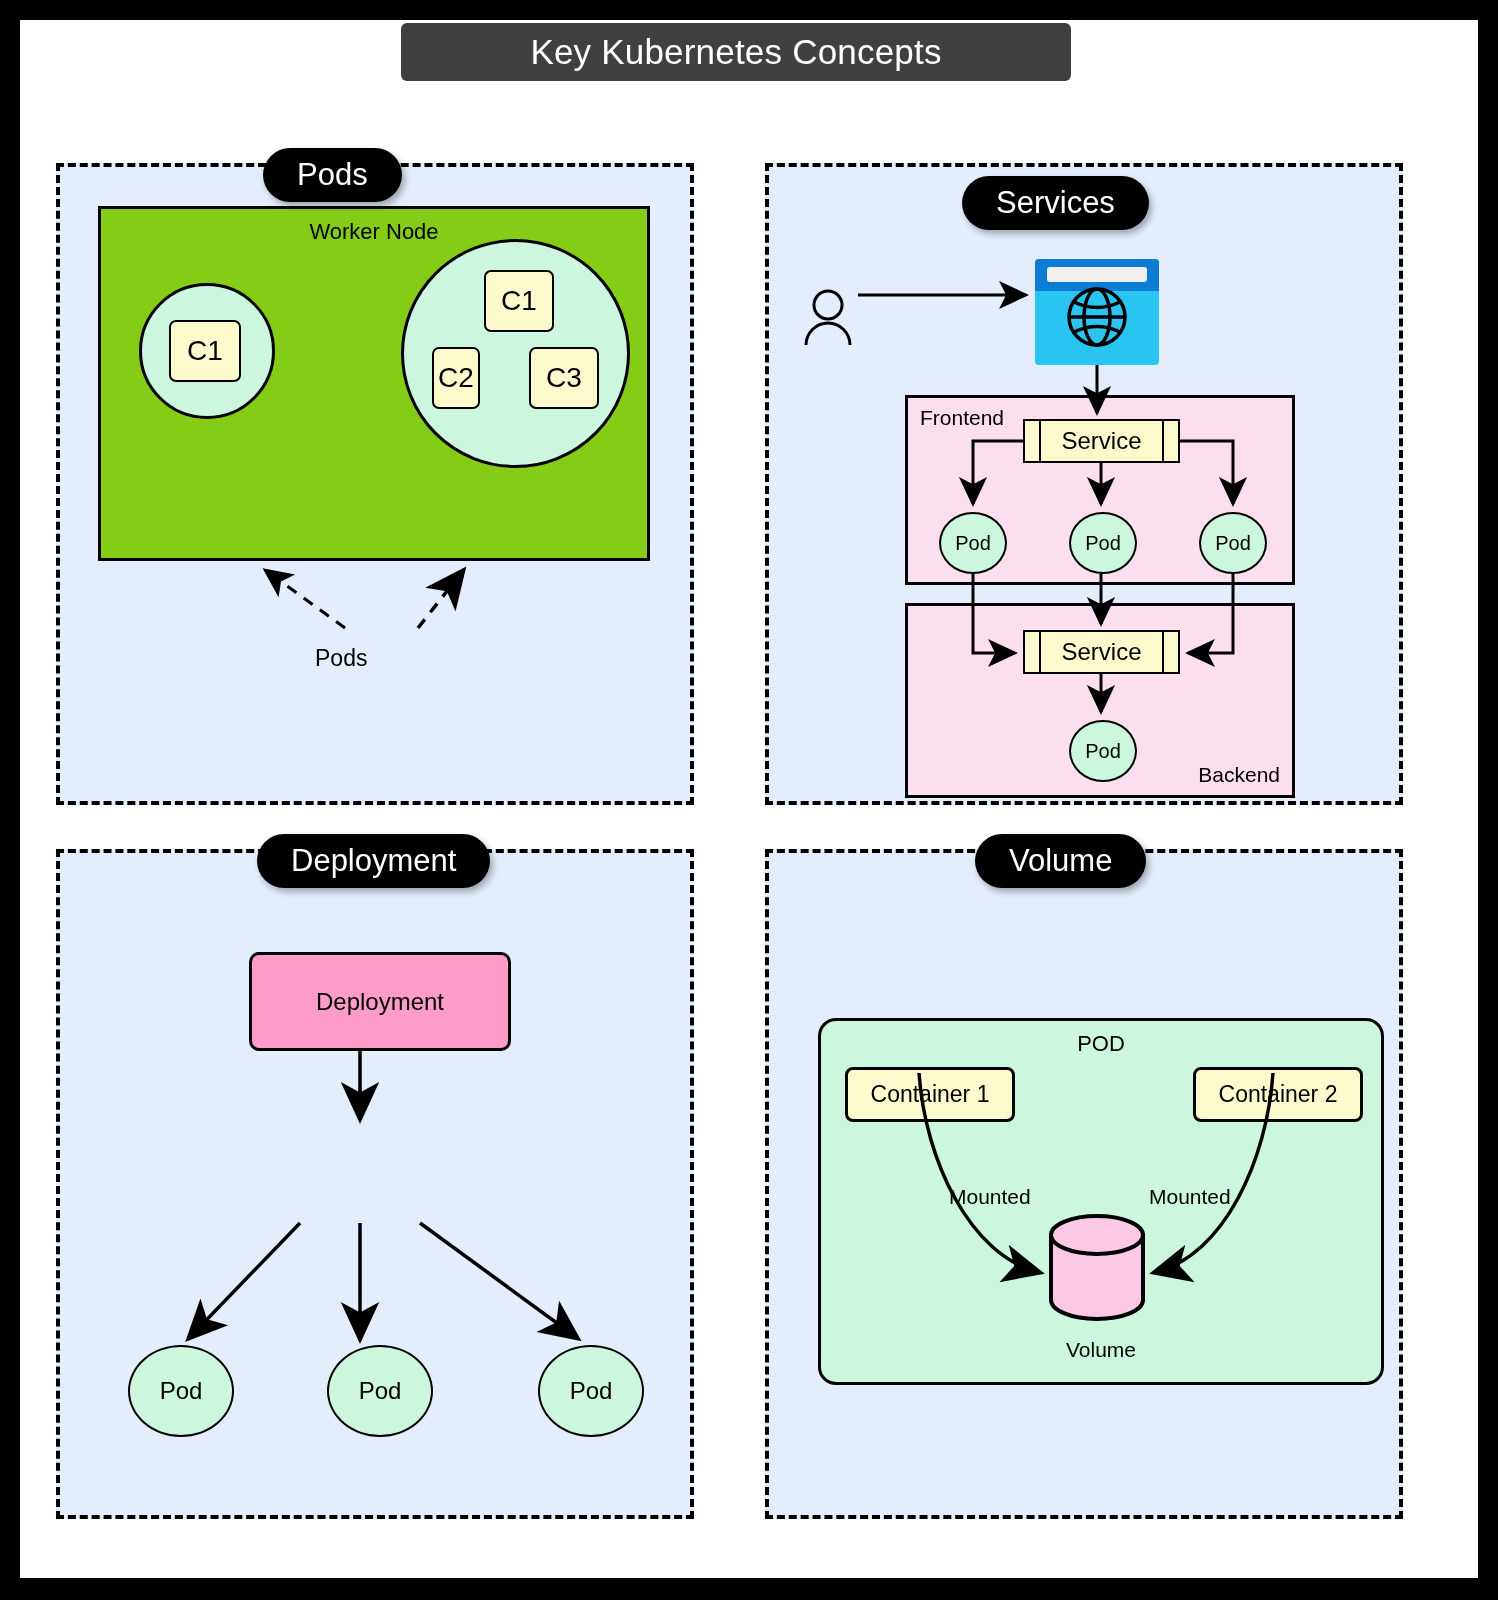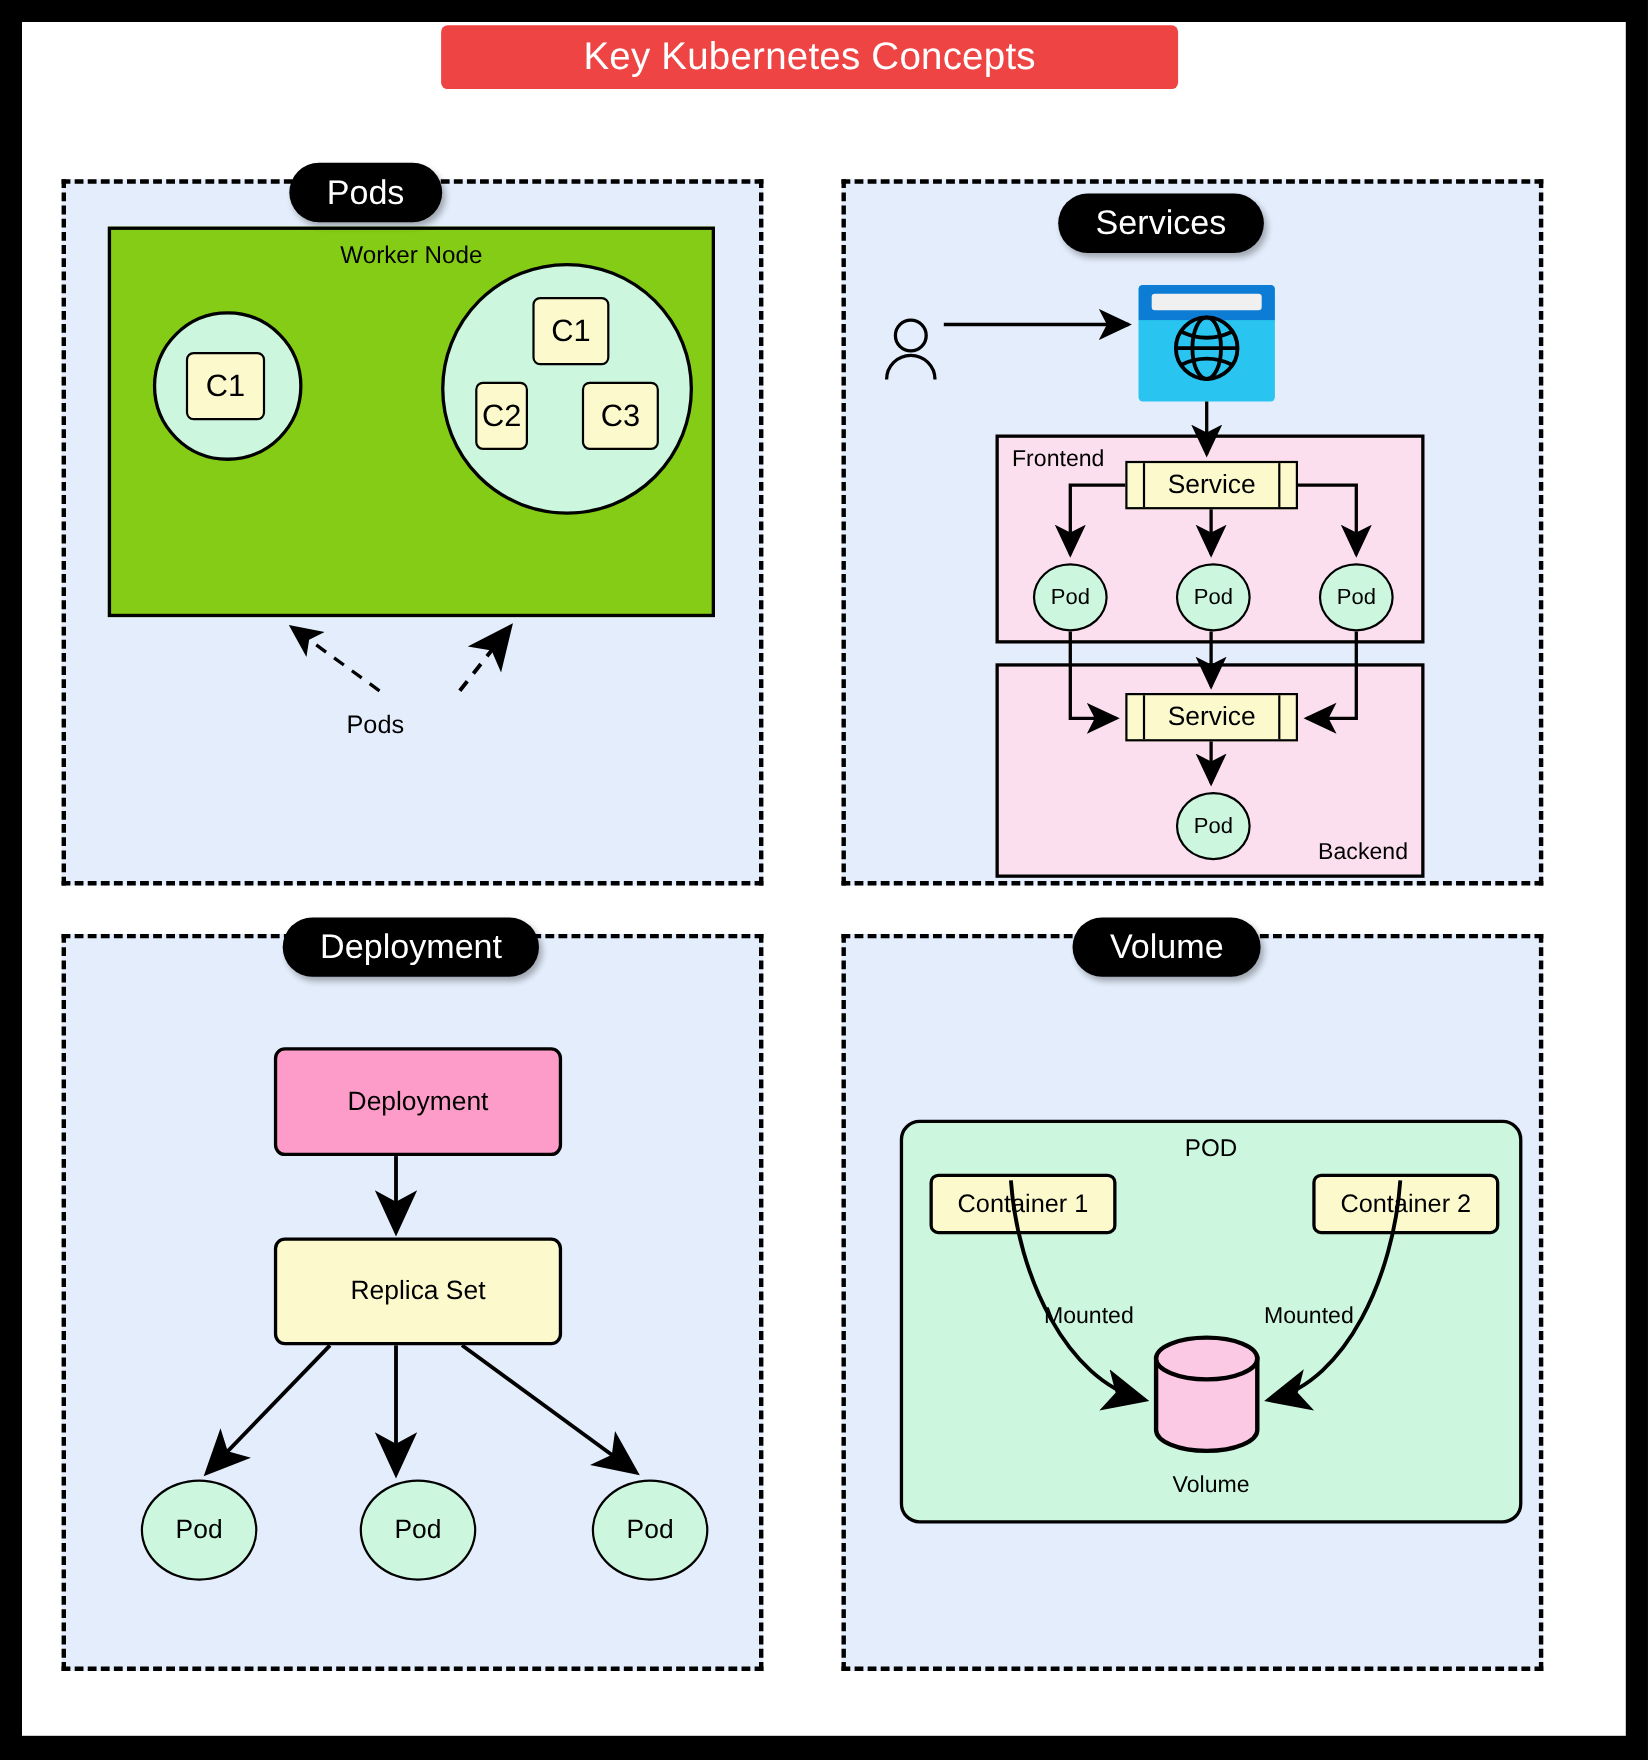--- a/index.html
+++ b/index.html
@@ -22,21 +22,21 @@
     background: #ffffff;
   }
 
   
   .title-banner {
     position: absolute;
     left: 381px;
     top: 3px;
     width: 670px;
     height: 58px;
-    background: #ef4444;
+    background: #404040;
     border-radius: 6px;
     color: #ffffff;
     font-size: 35px;
     display: flex;
     align-items: center;
     justify-content: center;
     letter-spacing: 0.2px;
   }
 
   
@@ -368,21 +368,20 @@
 
   <div class="pod-mini" id="svc-pod-1">Pod</div>
   <div class="pod-mini" id="svc-pod-2">Pod</div>
   <div class="pod-mini" id="svc-pod-3">Pod</div>
   <div class="pod-mini" id="svc-pod-4">Pod</div>
 
   <div class="panel" id="panel-deploy"></div>
   <div class="panel-pill" id="pill-deploy">Deployment</div>
 
   <div class="node-box" id="deploy-box">Deployment</div>
-  <div class="node-box" id="replicaset-box">Replica Set</div>
   <div class="deploy-pod" id="deploy-pod-1">Pod</div>
   <div class="deploy-pod" id="deploy-pod-2">Pod</div>
   <div class="deploy-pod" id="deploy-pod-3">Pod</div>
 
   <div class="panel" id="panel-volume"></div>
   <div class="panel-pill" id="pill-volume">Volume</div>
 
   <div class="pod-shell">
     <div class="pod-shell-label">POD</div>
     <div class="vol-container" id="vol-container-1">Container 1</div>

